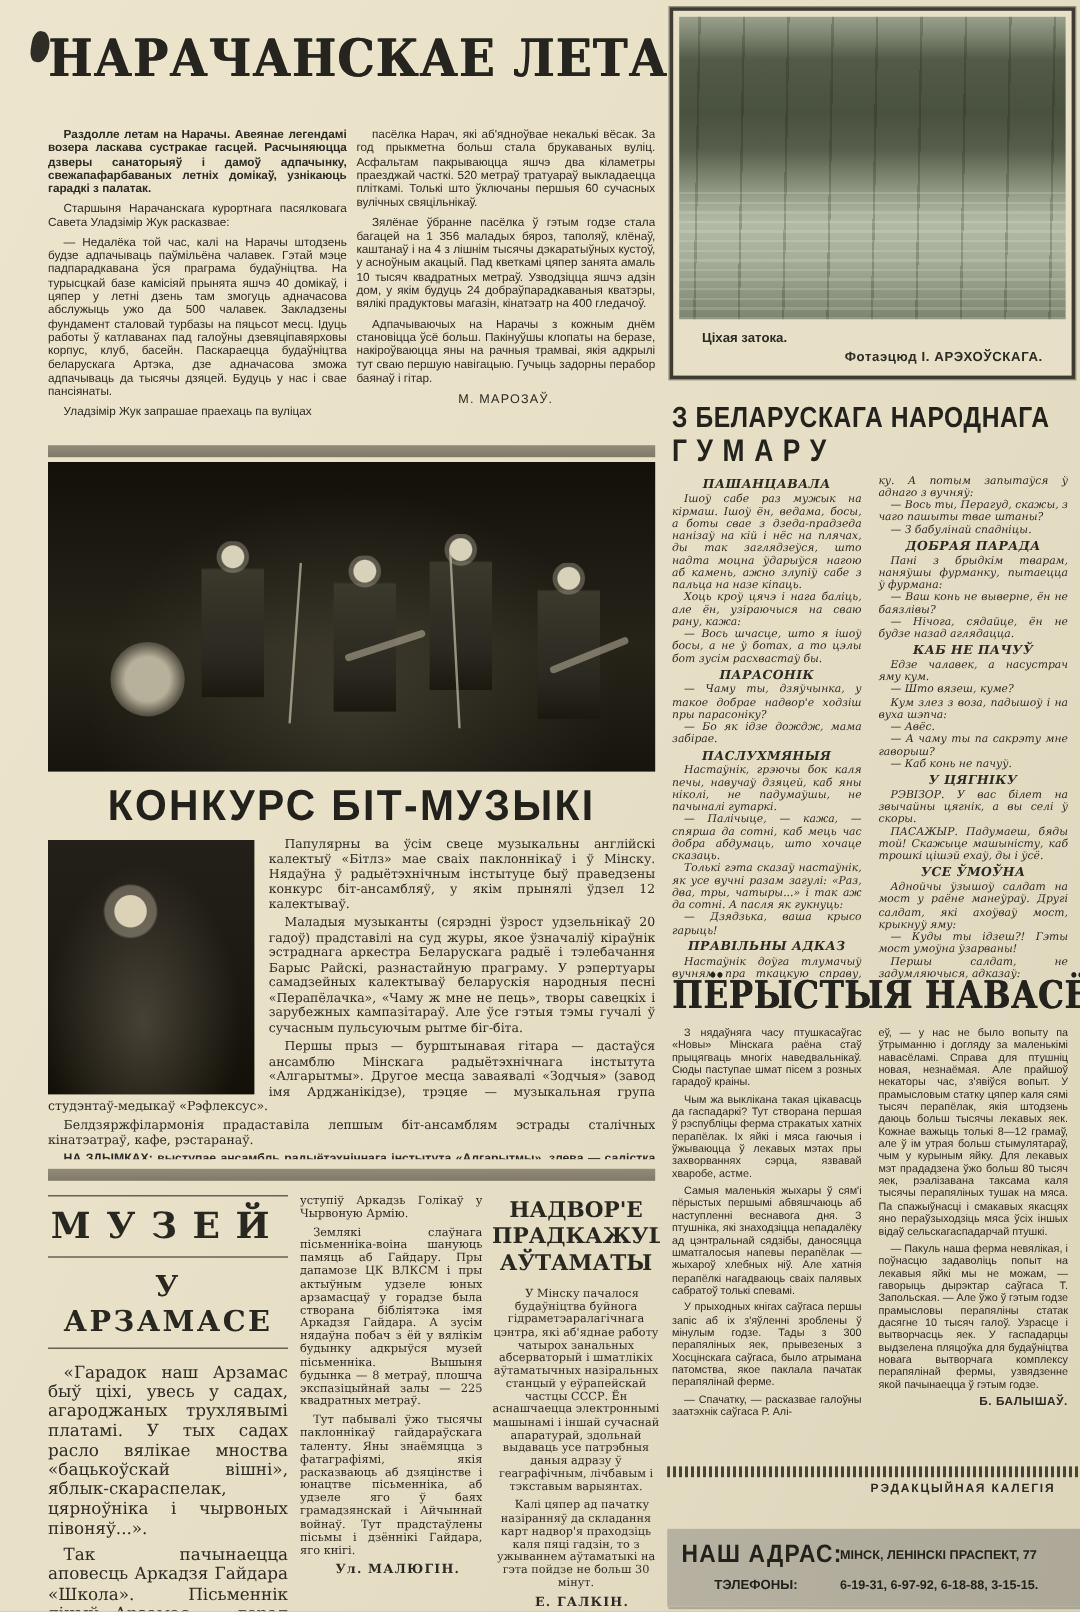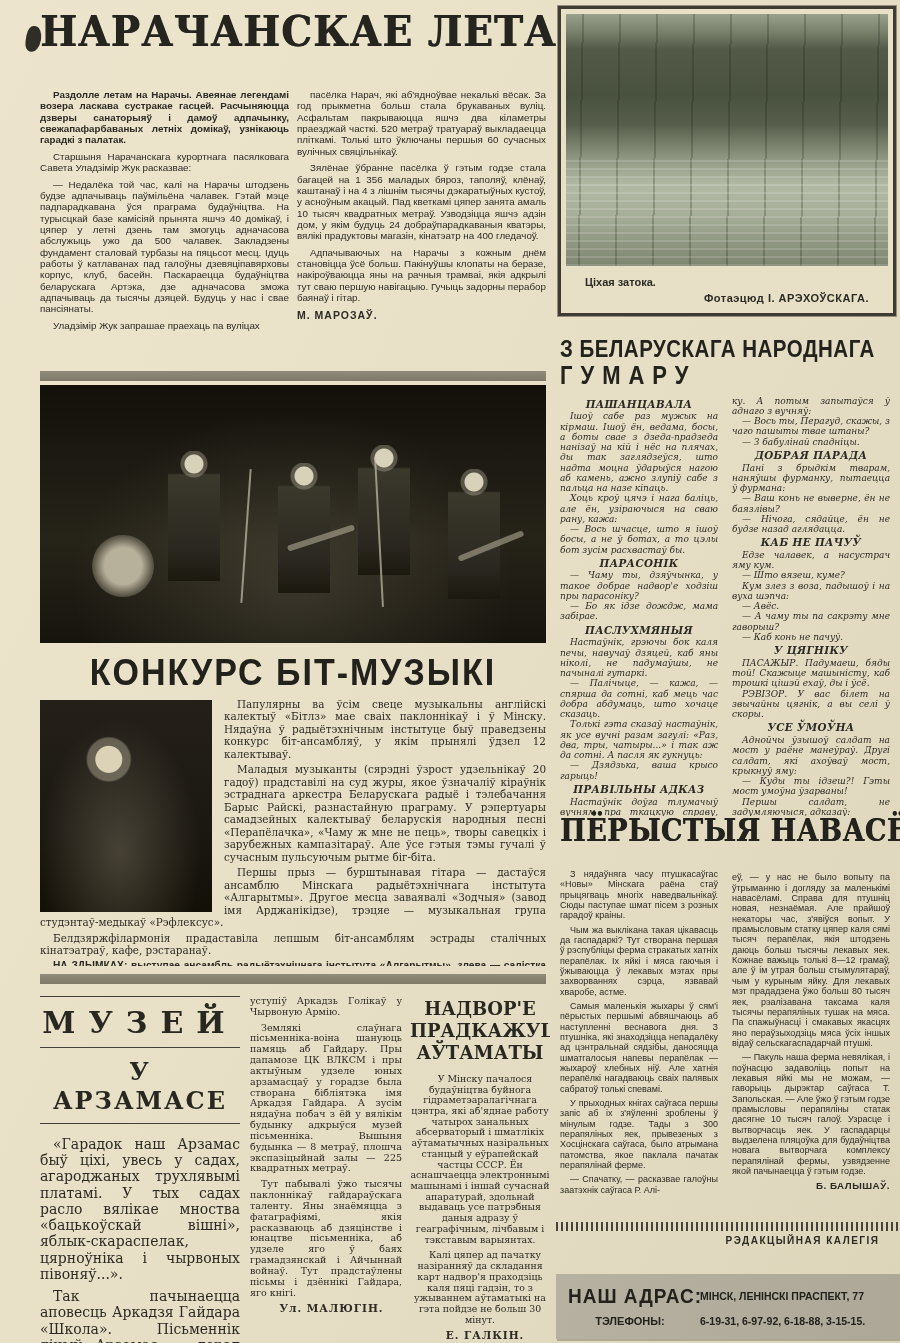--- a/index.html
+++ b/index.html
@@ -6,28 +6,28 @@
   .page{position:relative;width:900px;height:1343px;margin:0 auto;overflow:hidden;
         background:linear-gradient(115deg,#ece4cc 0%,#e9e1c7 40%,#e4dcc2 70%,#ddd5ba 100%);
         font-family:"Liberation Sans",sans-serif;color:#2c2a24;}
   .abs{position:absolute;}
   
   .jc{text-align:justify;}
   .p{margin:0 0 5px;text-indent:13px;}
   
   .ink{left:26px;top:26px;width:15px;height:26px;background:#2f2d26;border-radius:46% 54% 58% 42%;transform:rotate(9deg);}
   
-  .narach{left:40px;top:10px;width:506px;}
+  .narach{left:40px;top:28px;width:506px;}
   .narach h1{margin:0 0 16px;font-family:"DejaVu Serif",serif;font-weight:bold;font-size:39px;line-height:1;
              text-align:center;color:#25241e;transform:scaleY(1.1);transform-origin:center top;
              text-shadow:0.7px 0 0 #25241e;letter-spacing:1px;white-space:nowrap;}
   .ncols{display:flex;gap:8px;height:282px;overflow:hidden;margin-top:40px;}
   .ncol{flex:1;font-size:9.8px;line-height:1.16;}
   .lead{font-weight:bold;}
-  .byline-sans{margin-top:6px;text-align:left;font-weight:bold;font-size:10.5px;letter-spacing:1px;text-indent:0;}
+  .byline-sans{margin-top:6px;text-align:center;font-weight:normal;font-size:10.5px;letter-spacing:1px;text-indent:0;}
   
   .bar{left:40px;width:506px;height:10px;background:linear-gradient(180deg,#918c7a,#7f7a68);}
   .bar1{top:371px;}
   .bar2{top:974px;}
   
   .band{left:40px;top:385px;width:506px;height:258px;overflow:hidden;
         background:radial-gradient(ellipse at 50% 78%,rgba(205,196,165,0.16),transparent 62%),
                    linear-gradient(180deg,#121009 0%,#1c1a12 30%,#262319 60%,#16140d 100%);}
   .fig{position:absolute;width:52px;height:130px;
        background:radial-gradient(circle at 50% 10%,#d9d2bb 0 9px,rgba(217,210,187,0.3) 10px 13px,transparent 14px),
@@ -79,21 +79,21 @@
   
   .weather{left:410px;top:996px;width:140px;height:347px;overflow:hidden;}
   .weather h3{margin:2px 0 10px;font-family:"DejaVu Serif",serif;font-weight:bold;font-size:18px;line-height:1.22;text-align:center;color:#282720;}
   .wtext{font-family:"DejaVu Serif",serif;font-size:9.4px;line-height:1.14;text-align:justify;}
   .wtext .p{margin:0 0 5px;text-indent:10px;text-align:center;}
   
   .quails{left:560px;top:814px;width:330px;}
   .quails h2{margin:0 0 11px;font-family:"DejaVu Serif",serif;font-weight:bold;font-size:27px;line-height:1;
              transform:scaleY(1.18);transform-origin:left top;letter-spacing:0.5px;color:#23221c;white-space:nowrap;
              text-shadow:0.5px 0 0 #23221c;}
-  .qcols{display:flex;gap:14px;height:358px;overflow:hidden;margin-top:14px;align-items:center;}
+  .qcols{display:flex;gap:14px;height:358px;overflow:hidden;margin-top:14px;}
   .qcol{flex:1;font-size:9px;line-height:1.15;text-align:justify;}
   .qcol .p{margin:0 0 4px;text-indent:10px;}
   .q-byline{text-align:right;font-weight:bold;font-size:9.8px;letter-spacing:0.5px;margin-top:6px;text-indent:0;}
   
   .footer{left:556px;top:1222px;width:403px;}
   .ornament{height:9px;background:repeating-linear-gradient(90deg,#46443a 0 2px,transparent 2px 5px);}
   .collegium{margin:4px 0 6px;font-weight:bold;font-size:10px;letter-spacing:1.5px;text-align:center;padding-left:90px;color:#2b2a24;}
   .addr{background:linear-gradient(100deg,#b6b1a1,#aba695);padding:11px 12px 12px;display:grid;
         grid-template-columns:124px 1fr;gap:8px 8px;align-items:center;box-shadow:1px 2px 0 rgba(60,58,48,0.3);margin-top:28px;}
   .addr-l1{font-weight:bold;font-size:19px;letter-spacing:1px;transform:scaleY(1.1);color:#22211b;white-space:nowrap;}
@@ -163,22 +163,22 @@
         <p class="p">— Ваш конь не выверне, ён не баязлівы?</p>
         <p class="p">— Нічога, сядайце, ён не будзе назад аглядацца.</p>
         <h4>КАБ НЕ ПАЧУЎ</h4>
         <p class="p">Едзе чалавек, а насустрач яму кум.</p>
         <p class="p">— Што вязеш, куме?</p>
         <p class="p">Кум злез з воза, падышоў і на вуха шэпча:</p>
         <p class="p">— Авёс.</p>
         <p class="p">— А чаму ты па сакрэту мне гаворыш?</p>
         <p class="p">— Каб конь не пачуў.</p>
         <h4>У ЦЯГНІКУ</h4>
+        <p class="p">РЭВІЗОР. У вас білет на звычайны цягнік, а вы селі ў скоры.</p>
         <p class="p">ПАСАЖЫР. Падумаеш, бяды той! Скажыце машыністу, каб трошкі цішэй ехаў, ды і ўсё.</p>
-        <p class="p">РЭВІЗОР. У вас білет на звычайны цягнік, а вы селі ў скоры.</p>
         <h4>УСЕ ЎМОЎНА</h4>
         <p class="p">Аднойчы ўзышоў салдат на мост у раёне манеўраў. Другі салдат, які ахоўваў мост, крыкнуў яму:</p>
         <p class="p">— Куды ты ідзеш?! Гэты мост умоўна ўзарваны!</p>
         <p class="p">Першы салдат, не задумляючыся, адказаў:</p>
 
       </div>
     </div>
   </section>
 
   <div class="abs bar bar1"></div>

